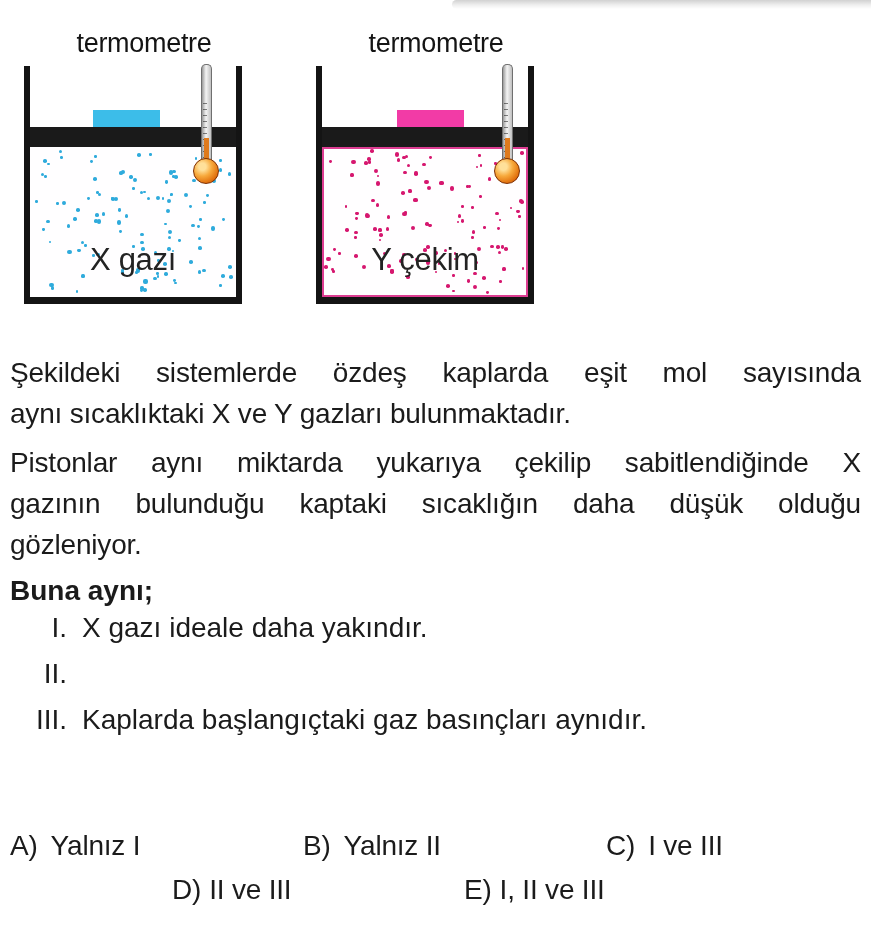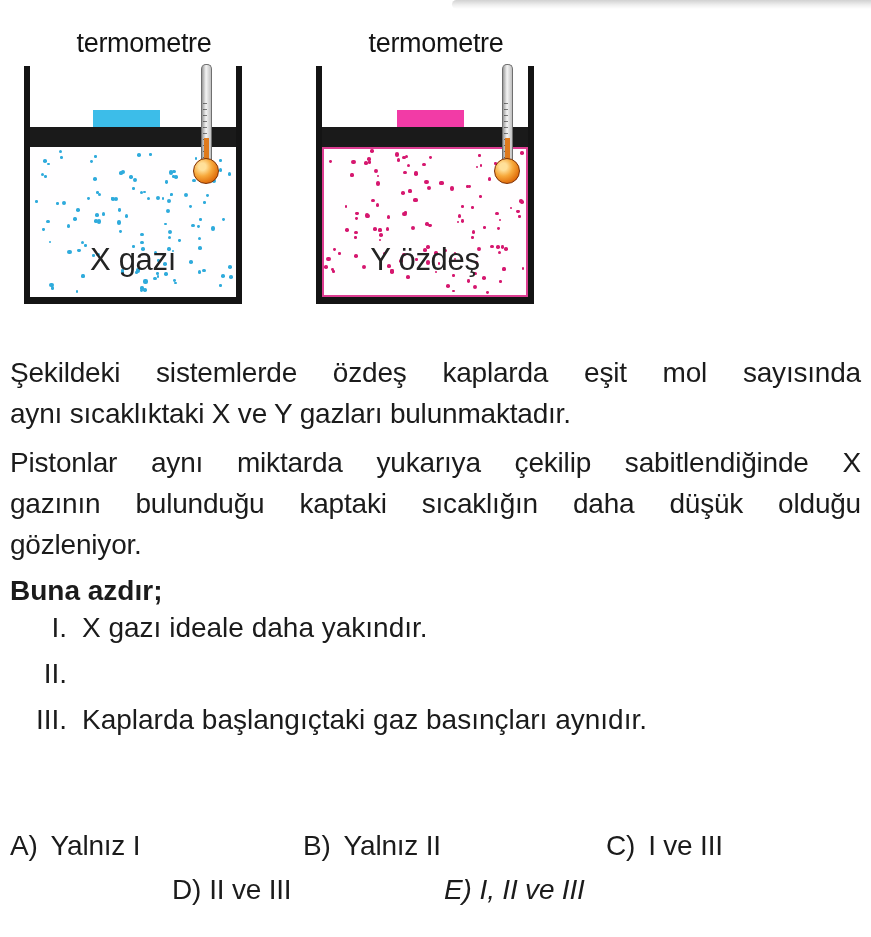--- a/index.html
+++ b/index.html
@@ -60,21 +60,21 @@
   .itext{margin-left:15px;}
   .closing{top:753px;font-weight:bold;font-size:28px;line-height:41px;}
 
   
   .opt{position:absolute;font-size:28px;letter-spacing:-.2px;white-space:nowrap;}
   .opt .lab{margin-right:13px;}
   .o-a{left:10px;top:830px;}
   .o-b{left:303px;top:830px;}
   .o-c{left:606px;top:830px;}
   .o-d{left:172px;top:874px;}
-  .o-e{left:444px;top:874px;font-style:italic;}
+  .o-e{left:464px;top:874px;}
   .o-d .lab,.o-e .lab{margin-right:8px;}
 </style>
 </head>
 <body>
 
 <div class="stage">
 
   <div class="scan-top"></div>
 
   <div class="apparatus left">
@@ -328,21 +328,21 @@
           <span class="dot" style="height: 4.12355px; width: 4.12355px; left: 84.2646px; top: 128.092px; background: rgb(214, 23, 111);"></span>
           <span class="dot" style="height: 4.11627px; width: 4.11627px; left: 50.5625px; top: 79.974px; background: rgb(214, 23, 111);"></span>
           <span class="dot" style="height: 3.96924px; width: 3.96924px; left: 44.9972px; top: 10.431px; background: rgb(214, 23, 111);"></span>
           <span class="dot" style="height: 2.95664px; width: 2.95664px; left: 81.9823px; top: 64.3116px; background: rgb(214, 23, 111);"></span>
           <span class="dot" style="height: 3.51826px; width: 3.51826px; left: 82.7412px; top: 7.95131px; background: rgb(214, 23, 111);"></span>
           <span class="dot" style="height: 4.24129px; width: 4.24129px; left: 190.437px; top: 29.1721px; background: rgb(214, 23, 111);"></span>
           <span class="dot" style="height: 2.7236px; width: 2.7236px; left: 153.539px; top: 18.7456px; background: rgb(214, 23, 111);"></span>
           <span class="dot" style="height: 3.5578px; width: 3.5578px; left: 152.883px; top: 113.611px; background: rgb(214, 23, 111);"></span>
           <span class="dot" style="height: 2.76525px; width: 2.76525px; left: 16.3789px; top: 105.177px; background: rgb(214, 23, 111);"></span>
         </div>
-      <div class="gas-label">Y özdeş</div>
+      <div class="gas-label">Y çekim</div>
       <div class="piston"></div>
       <div class="handle" style="background: rgb(242, 59, 166);"></div>
       <div class="stem"></div>
       <div class="column"></div>
       <div class="bulb"></div>
       <div class="wall wall-l"></div>
       <div class="wall wall-r"></div>
       <div class="wall wall-b"></div>
     </div>
   </div>
@@ -350,21 +350,21 @@
   <div class="tblock p2">
       <div class="line j">Pistonlar aynı miktarda yukarıya çekilip sabitlendiğinde X</div>
       <div class="line j">gazının bulunduğu kaptaki sıcaklığın daha düşük olduğu</div>
       <div class="line">gözleniyor.</div>
     </div>
   <div class="tblock p1">
       <div class="line j">Şekildeki sistemlerde özdeş kaplarda eşit mol sayısında</div>
       <div class="line">aynı sıcaklıktaki X ve Y gazları bulunmaktadır.</div>
     </div>
 
-  <div class="tblock leadin">Buna azdır;</div>
+  <div class="tblock leadin">Buna aynı;</div>
 
   <div class="tblock items">
     <div class="item">
       <span class="numeral">I.</span>
       <span class="itext">X gazı ideale daha yakındır.</span>
     </div>
     <div class="item">
       <span class="numeral">II.</span>
     </div>
     <div class="item">

